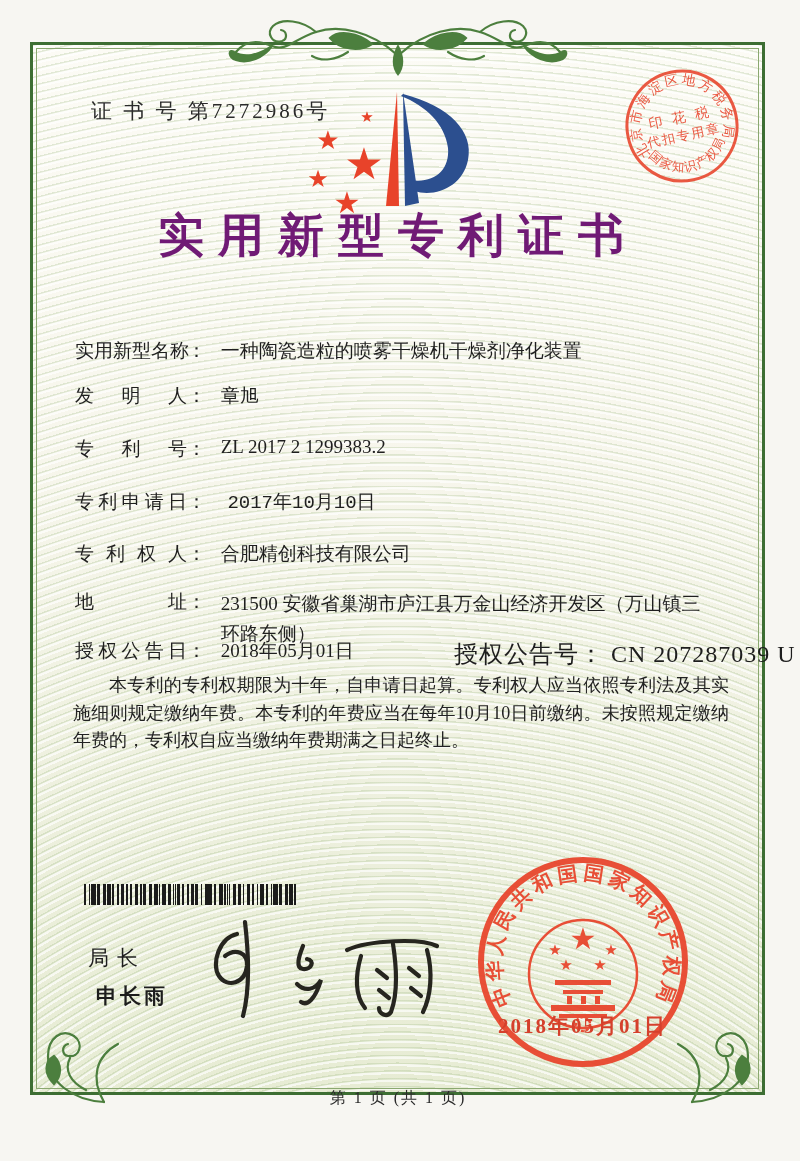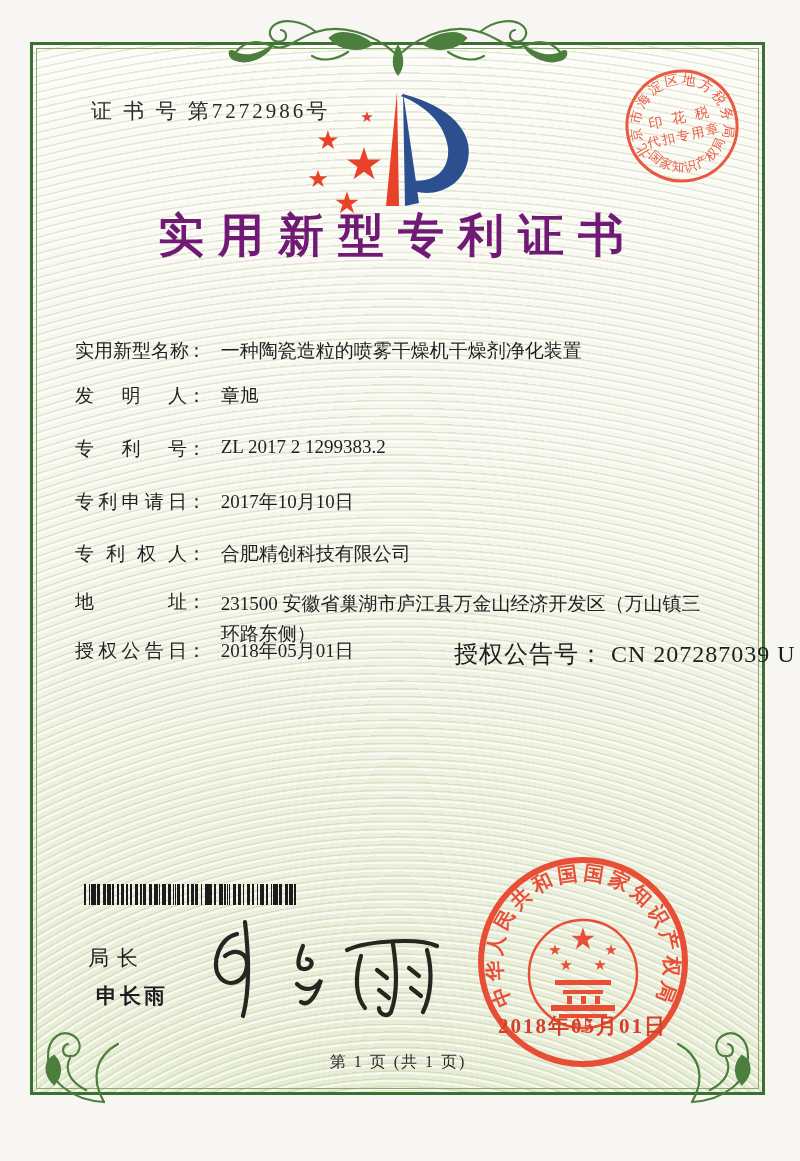--- a/index.html
+++ b/index.html
@@ -62,21 +62,21 @@
       repeating-linear-gradient(90deg,#1b1b1b 0 2px,transparent 2px 5px,#1b1b1b 5px 6px,transparent 6px 9px,#1b1b1b 9px 12px,transparent 12px 14px),
       repeating-linear-gradient(90deg,#1b1b1b 0 1px,transparent 1px 7px,#1b1b1b 7px 9px,transparent 9px 13px);
   }
 
   
   .sign-title { left:88px; top:944px; font-size:21px; letter-spacing:8px; }
   .sign-name  { left:96px; top:982px; font-size:21px; letter-spacing:3px;font-weight:bold; }
   .seal-date  { left:498px; top:1012px; font-size:21px; letter-spacing:2px;
                 color:#d5402c; font-weight:bold; }
 
-  .footer { left:0; top:1052px; width:796px; text-align:center; font-size:16px; letter-spacing:2px; color:#2c2c2c; }
+  .footer { left:0; top:1088px; width:796px; text-align:center; font-size:16px; letter-spacing:2px; color:#2c2c2c; }
 
   svg text { font-family:"Liberation Serif","DejaVu Serif",serif; }
 </style>
 </head>
 <body>
 
 <div class="abs frame">
   <div class="frame-inner"></div>
 </div>
 
@@ -147,21 +147,21 @@
   <span class="fvalue">一种陶瓷造粒的喷雾干燥机干燥剂净化装置</span>
 </div>
 <div class="abs row" style="top:383px;">
   <span class="flabel">发明人</span><span class="fcolon">：</span>
   <span class="fvalue">章旭</span>
 </div>
 <div class="abs row" style="top:436px;">
   <span class="flabel">专利号</span><span class="fcolon">：</span>
   <span class="fvalue">ZL 2017 2 1299383.2</span>
 </div>
-<div class="abs row" style="top:489px;">
+<div class="abs row" style="top:489px;font-family:Liberation Mono, monospace;">
   <span class="flabel">专利申请日</span><span class="fcolon">：</span>
   <span class="fvalue">2017年10月10日</span>
 </div>
 <div class="abs row" style="top:541px;">
   <span class="flabel">专利权人</span><span class="fcolon">：</span>
   <span class="fvalue">合肥精创科技有限公司</span>
 </div>
 <div class="abs row" style="top:589px;">
   <span class="flabel">地址</span><span class="fcolon">：</span>
   <span class="fvalue wrap">231500 安徽省巢湖市庐江县万金山经济开发区（万山镇三环路东侧）</span>
@@ -169,20 +169,21 @@
 <div class="abs row" style="top:638px;">
   <span class="flabel">授权公告日</span><span class="fcolon">：</span>
   <span class="fvalue">2018年05月01日</span>
 </div>
 <div class="abs grant-no">
   <span>授权公告号</span><span>：</span>
   <span>CN 207287039 U</span>
 </div>
 
 <div class="abs bodytext">
+  <p>本专利的专利权期限为十年，自申请日起算。专利权人应当依照专利法及其实施细则规定缴纳年费。本专利的年费应当在每年10月10日前缴纳。未按照规定缴纳年费的，专利权自应当缴纳年费期满之日起终止。</p>
 </div>
 
 <div class="abs barcode"></div>
 
 <div class="abs sign-title">局长</div>
 <div class="abs sign-name">申长雨</div>
 
 <svg class="abs" style="left:185px;top:912px;" width="280" height="110" viewBox="0 0 280 110">
   <g fill="none" stroke="#26251f" stroke-width="4.2" stroke-linecap="round">
     <path d="M52,22 C34,26 26,52 34,64 C42,76 60,72 62,54 C63,40 50,36 40,44"></path>

